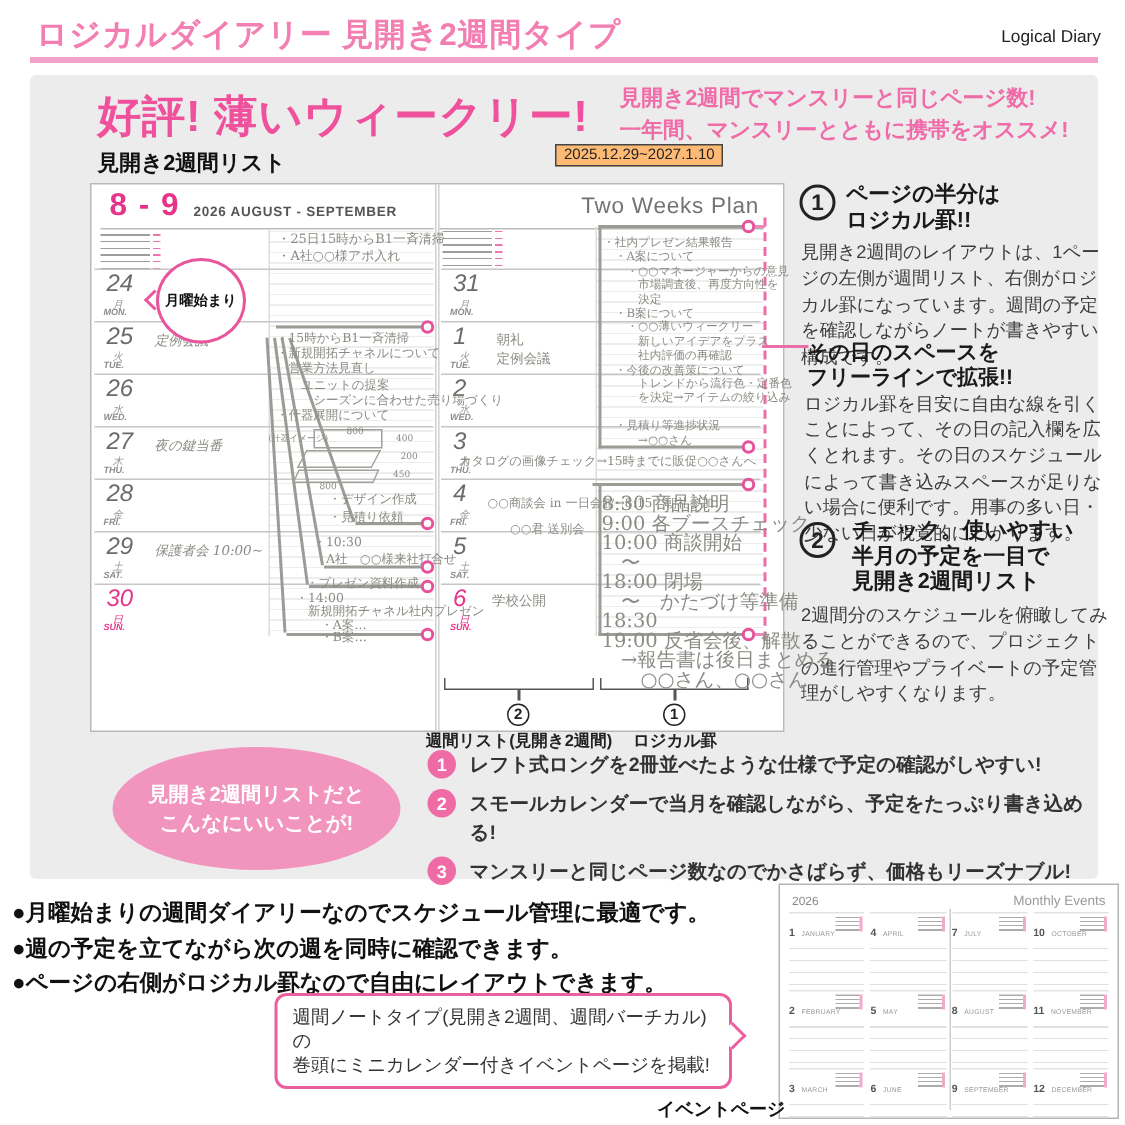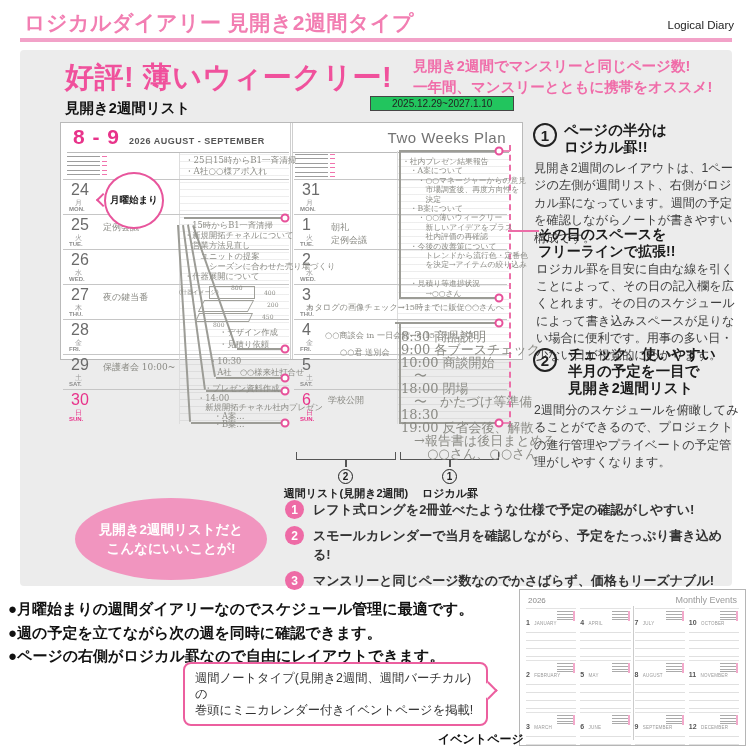--- a/index.html
+++ b/index.html
@@ -9,24 +9,24 @@
   
   #top-title { position:absolute; left:24px; top:9px; font-size:21px; font-weight:bold; color:#f27eb2; letter-spacing:.5px; }
   #brand { position:absolute; right:16px; top:19px; font-size:11.5px; color:#222; }
   #top-rule { position:absolute; left:20px; top:38px; width:712px; height:4px; background:#f2a2c8; }
 
   
   #panel { position:absolute; left:20px; top:50px; width:712px; height:536px; background:#ececec; border-radius:4px; }
   #headline { position:absolute; left:45px; top:8px; font-size:29px; font-weight:bold; color:#f0519c; letter-spacing:.5px; }
   #hero-sub { position:absolute; left:393px; top:6px; font-size:14.5px; color:#f06ca9; font-weight:bold; line-height:21px; }
   #list-label { position:absolute; left:45px; top:49px; font-size:14.5px; font-weight:bold; color:#111; }
-  #daterange { position:absolute; left:350px; top:46px; font-size:10px; color:#222; border:1px solid #444; background:#22c55e; padding:1px 21px; }
-
-  
-  #planner { position:absolute; left:40px; top:72px; width:463px; height:238px; background:#fff; border:1px solid #b9b9b9; }
+  #daterange { position:absolute; left:350px; top:46px; font-size:10px; color:#222; border:1px solid #444; background:#fdba74; padding:1px 5px; }
+
+  
+  #planner { position:absolute; left:40px; top:72px; width:463px; height:366px; background:#fff; border:1px solid #b9b9b9; }
   #pl-month { position:absolute; left:12px; top:2px; font-size:21px; font-weight:bold; color:#e8338a; letter-spacing:1px; }
   #pl-caption { position:absolute; left:68px; top:13px; font-size:9px; font-weight:bold; color:#555; letter-spacing:.5px; }
   #pl-plan-title { position:absolute; right:16px; top:6px; font-size:15px; color:#737373; letter-spacing:.5px; }
   .hdr-line { position:absolute; top:29px; height:1px; background:#bbb; }
   #hdr-line-l { left:6px; width:222px; }
   #hdr-line-r { left:232px; width:216px; }
   .minical { position:absolute; width:40px; height:24px;
     background-image:
       repeating-linear-gradient(to bottom, rgba(140,140,140,.85) 0 1px, transparent 1px 4.5px),
       repeating-linear-gradient(to bottom, rgba(238,100,164,.9) 0 1px, transparent 1px 4.5px);
@@ -34,21 +34,21 @@
     background-position:left top, right top; background-repeat:no-repeat; }
   #minical-l { left:6px; top:33px; } #minical-r { left:234px; top:31px; }
   .ruled { position:absolute; background:repeating-linear-gradient(to bottom, rgba(130,130,130,.14) 0 1px, transparent 1px 7px); }
   #ruled-l { left:119px; top:31px; width:109px; height:270px; }
   #ruled-r { left:337px; top:29px; width:111px; height:272px; }
   .vdiv { position:absolute; width:1px; background:#ddd; }
   #vdiv-l { left:118px; top:30px; height:271px; }
   #vdiv-r { left:336px; top:28px; height:273px; }
   #gutter { position:absolute; left:229px; top:0; height:100%; width:3px; border-left:1px solid #cfcfcf; border-right:1px solid #cfcfcf; }
 
-  .days { position:absolute; top:56px; }
+  .days { position:absolute; top:56px;font-style:italic; }
   #days-l { left:2px; width:226px; }
   #days-r { left:233px; width:213px; }
   .day-row { position:relative; height:35px; border-top:1px solid #c6c6c6; }
   .day-num { position:absolute; left:8px; top:1px; font-size:16px; color:#6b6b6b; }
   .day-kanji { position:absolute; left:12px; top:18px; font-size:7px; color:#999; }
   .day-en { position:absolute; left:6px; top:26px; font-size:6px; font-weight:bold; color:#8d8d8d; }
   .day-row.sun .day-num, .day-row.sun .day-kanji, .day-row.sun .day-en { color:#e8338a; }
   .hw { font-family:"DejaVu Serif",serif; color:#8b8b85; }
   .day-note { position:absolute; left:40px; top:6px; font-size:9px; white-space:pre; }
 

